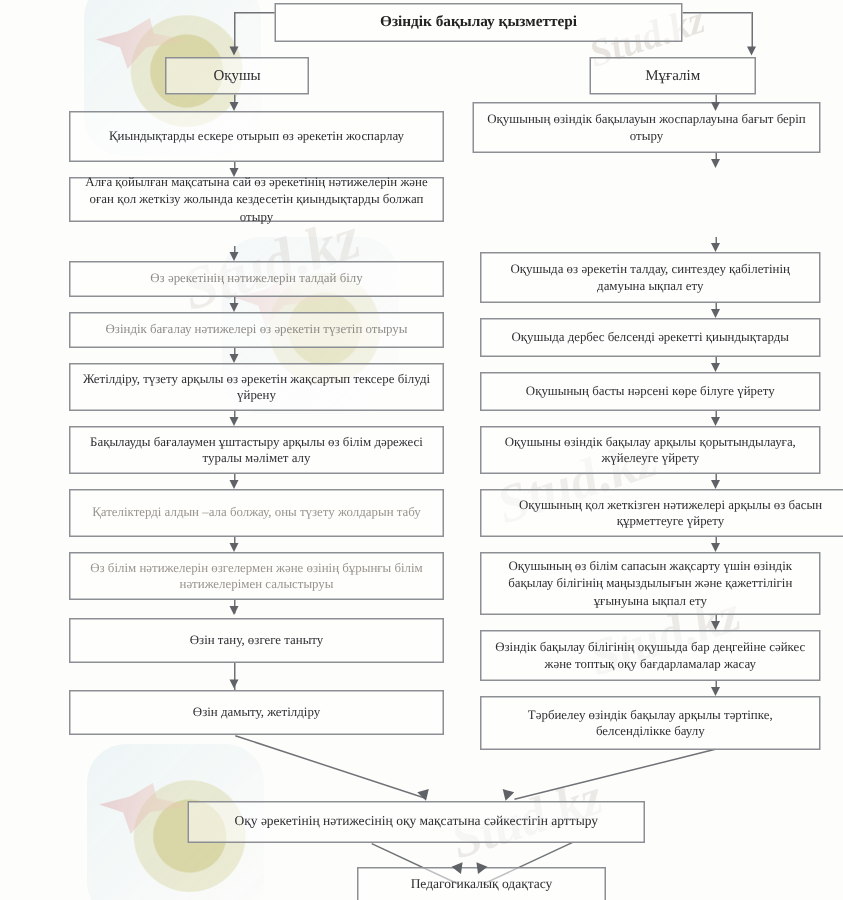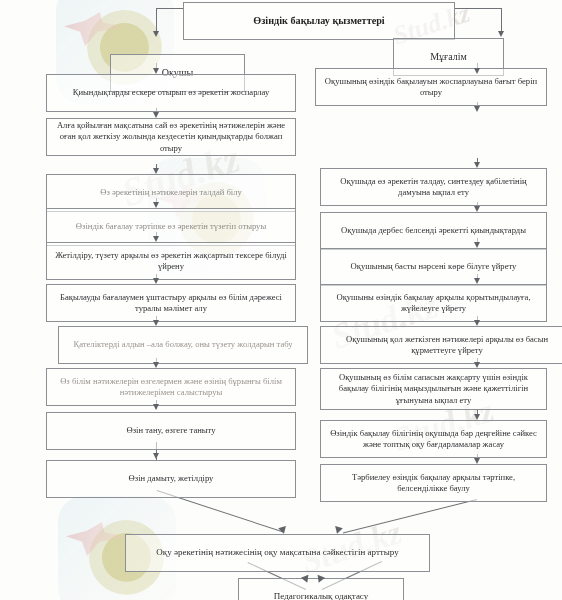--- a/index.html
+++ b/index.html
@@ -55,21 +55,21 @@
     box-sizing: border-box;
     border: 1px solid #8c8f93;
     background: rgba(255,255,255,0.55);
     display: flex;
     align-items: center;
     justify-content: center;
     text-align: center;
     color: #2f2f33;
     font-size: 8.6px;
     line-height: 1.32;
-    padding: 18px 5px;
+    padding: 7px 5px;
     z-index: 3;
   }
   .box.title {
     font-weight: bold;
     font-size: 10.2px;
     color: #23231f;
   }
   .box.role {
     font-size: 10px;
   }
@@ -135,53 +135,53 @@
   <div class="box title" style="left:183px; top:2px; width:272px; height:26px;">Өзіндік бақылау қызметтері</div>
 
   <div class="ln h" style="left:156px; top:8px; width:28px;"></div>
   <div class="ln v" style="left:156px; top:8px; height:25px;"></div>
   <div class="arrow" style="left:152.5px; top:31px;"></div>
 
   <div class="ln h" style="left:455px; top:8px; width:46px;"></div>
   <div class="ln v" style="left:501px; top:8px; height:25px;"></div>
   <div class="arrow" style="left:497.5px; top:31px;"></div>
 
-  <div class="box role" style="left:110px; top:54px; width:135px; height:25px;">Оқушы</div>
+  <div class="box role" style="left:110px; top:38px; width:96px; height:25px;">Оқушы</div>
   <div class="box role" style="left:393px; top:38px; width:111px; height:25px;">Мұғалім</div>
 
   <div class="ln v" style="left:156px; top:63px; height:7px;"></div>
   <div class="arrow" style="left:152.5px; top:68px;"></div>
   <div class="ln v" style="left:477px; top:63px; height:7px;"></div>
   <div class="arrow" style="left:473.5px; top:68px;"></div>
 
   <div class="box" style="left:46px; top:74px; width:250px; height:34px;">Қиындықтарды ескере отырып өз әрекетін жоспарлау</div>
   <div class="ln v" style="left:156px; top:108px; height:7px;"></div>
   <div class="arrow" style="left:152.5px; top:112px;"></div>
 
   <div class="box" style="left:46px; top:118px; width:250px; height:30px;">Алға қойылған мақсатына сай өз әрекетінің нәтижелерін және оған қол жеткізу жолында кездесетін қиындықтарды болжап отыру</div>
   <div class="ln v" style="left:156px; top:164px; height:7px;"></div>
   <div class="arrow" style="left:152.5px; top:168px;"></div>
 
   <div class="box faded" style="left:46px; top:174px; width:250px; height:24px;">Өз әрекетінің нәтижелерін талдай білу</div>
   <div class="ln v" style="left:156px; top:198px; height:7px;"></div>
   <div class="arrow" style="left:152.5px; top:202px;"></div>
 
-  <div class="box faded" style="left:46px; top:208px; width:250px; height:24px;">Өзіндік бағалау тәртіпке өз әрекетін түзетіп отыруы</div>
+  <div class="box faded" style="left:46px; top:208px; width:250px; height:24px;">Өзіндік бағалау нәтижелері өз әрекетін түзетіп отыруы</div>
   <div class="ln v" style="left:156px; top:232px; height:7px;"></div>
   <div class="arrow" style="left:152.5px; top:236px;"></div>
 
   <div class="box" style="left:46px; top:242px; width:250px; height:32px;">Жетілдіру, түзету арқылы өз әрекетін жақсартып тексере білуді үйрену</div>
   <div class="ln v" style="left:156px; top:274px; height:7px;"></div>
   <div class="arrow" style="left:152.5px; top:278px;"></div>
 
   <div class="box" style="left:46px; top:284px; width:250px; height:32px;">Бақылауды бағалаумен ұштастыру арқылы өз білім дәрежесі туралы мәлімет алу</div>
   <div class="ln v" style="left:156px; top:316px; height:7px;"></div>
   <div class="arrow" style="left:152.5px; top:320px;"></div>
 
-  <div class="box faded2" style="left:46px; top:326px; width:250px; height:16px;margin-left:12px;">Қателіктерді алдын –ала болжау, оны түзету жолдарын табу</div>
+  <div class="box faded2" style="left:46px; top:326px; width:250px; height:32px;">Қателіктерді алдын –ала болжау, оны түзету жолдарын табу</div>
   <div class="ln v" style="left:156px; top:358px; height:7px;"></div>
   <div class="arrow" style="left:152.5px; top:362px;"></div>
 
   <div class="box faded2" style="left:46px; top:368px; width:250px; height:32px;">Өз білім нәтижелерін өзгелермен және өзінің бұрынғы білім нәтижелерімен салыстыруы</div>
   <div class="ln v" style="left:156px; top:400px; height:9px;"></div>
   <div class="arrow" style="left:152.5px; top:404px;"></div>
 
   <div class="box" style="left:46px; top:412px; width:250px; height:30px;">Өзін тану, өзгеге  таныту</div>
   <div class="ln v" style="left:156px; top:442px; height:18px;"></div>
   <div class="arrow" style="left:152.5px; top:453px;"></div>

